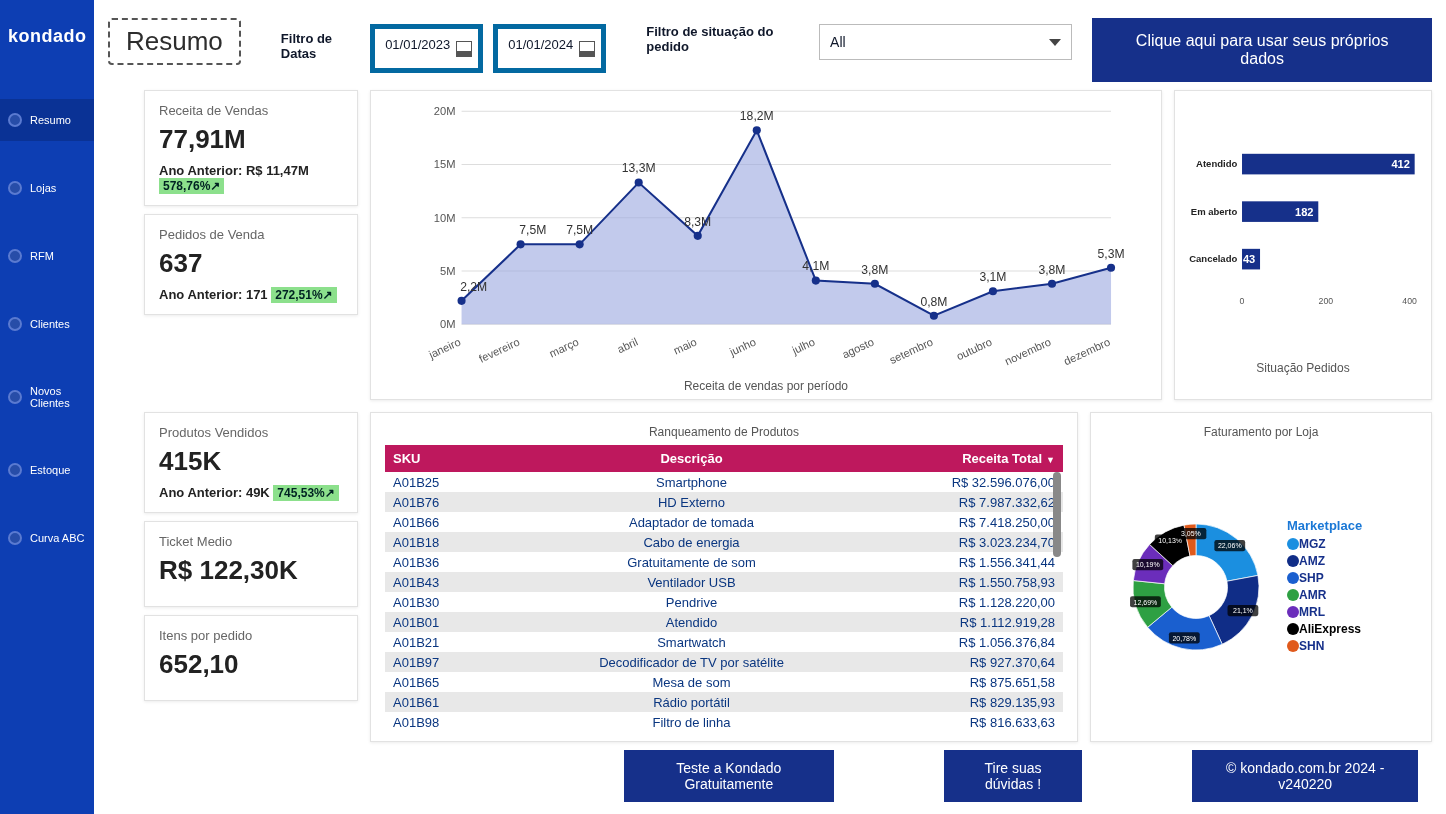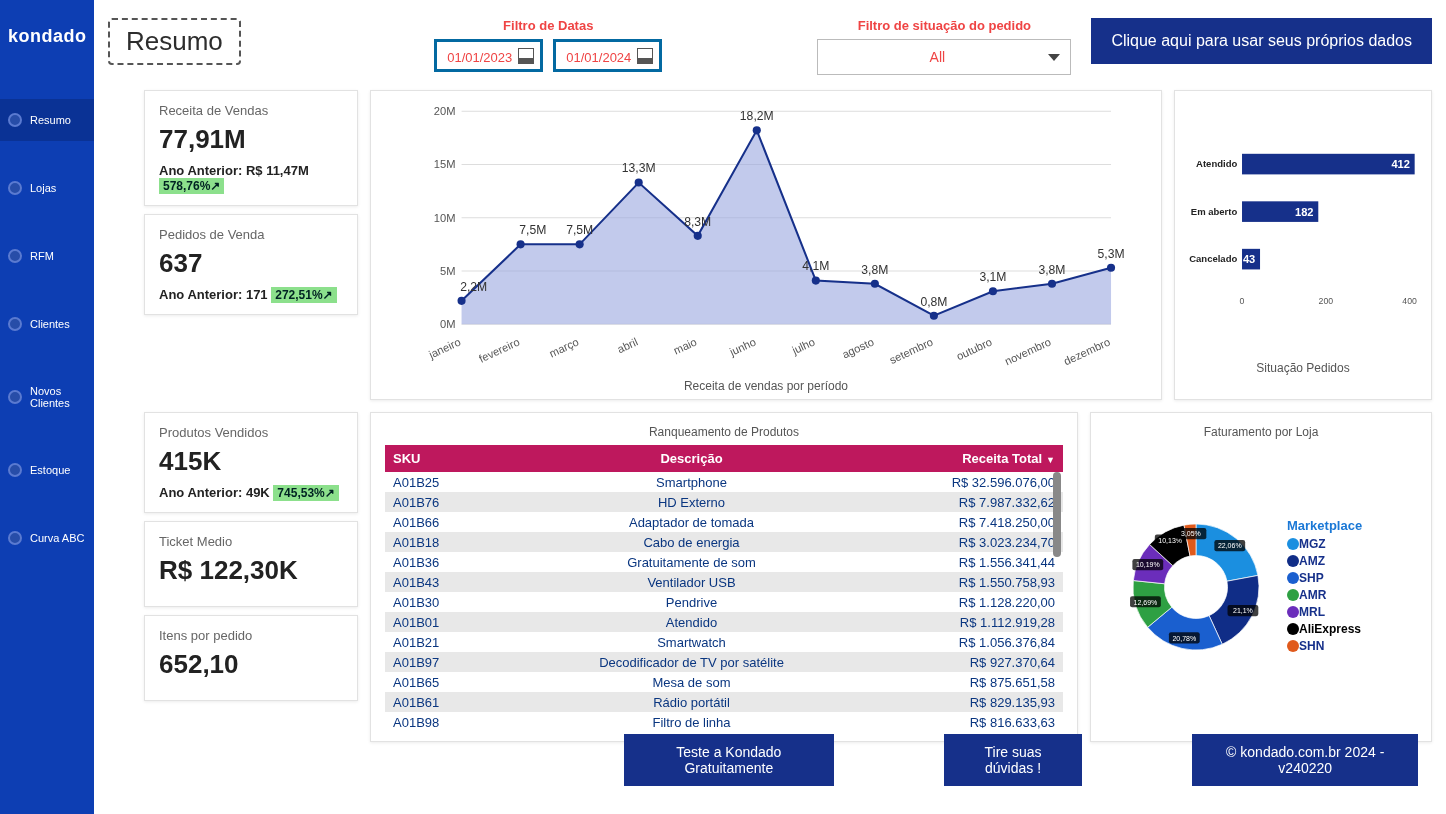--- a/index.html
+++ b/index.html
@@ -12,25 +12,25 @@
 .nav-item.active { background:#0a3295; }
 .bullet { width:14px; height:14px; border:2px solid #5a7ad0; border-radius:50%; background:#274da8; flex:none; }
 .nav-gap { height:26px; }
 
 
 .main { flex:1; display:flex; flex-direction:column; padding:0 14px 0 14px; }
 
 
 .topbar { display:flex; align-items:flex-start; gap:20px; height:90px; padding-top:18px; }
 .page-title { font-size:26px; padding:6px 16px; border:2px dashed #555; border-radius:4px; color:#2d2d2d; align-self:flex-start;}
-.filter-block { display:flex; flex-direction:column; align-items:center; font-size:13px; font-weight:600; color:#ef4444; }
+.filter-block { display:flex; flex-direction:row; align-items:center; font-size:13px; font-weight:600; color:#0f172a; }
 .date-row { display:flex; gap:10px; margin-top:6px; }
-.date-box { border:3px solid #0369a1; padding:8px 28px 4px 10px; font-size:13px; font-weight:400; position:relative; background:#fff;}
+.date-box { border:5px solid #0369a1; padding:8px 28px 16px 10px; font-size:13px; font-weight:400; position:relative; background:#fff;}
 .date-box::after { content:""; position:absolute; right:6px; top:50%; transform:translateY(-50%); width:14px; height:14px; border:1px solid #555; background:linear-gradient(#fff 65%,#555 65%);}
-.select-box { border:1px solid #bbb; padding:9px 24px 9px 10px; font-size:14px; font-weight:400; margin-top:6px; width:254px; position:relative; text-align:center;}
+.select-box { border:1px solid #bbb; padding:9px 24px 9px 10px; font-size:14px; font-weight:400; margin-top:6px; width:254px; position:relative; text-align:left;}
 .select-box::after { content:""; position:absolute; right:10px; top:50%; transform:translateY(-3px); border-left:6px solid transparent; border-right:6px solid transparent; border-top:7px solid #444;}
 .cta-button { margin-left:auto; background:#16308a; color:#fff; font-size:16px; padding:14px 20px; border:none; cursor:pointer; }
 
 
 .content-row-1 { display:flex; gap:12px; height:310px; }
 .content-row-2 { display:flex; gap:12px; margin-top:12px; height:330px; }
 .kpi-col { width:250px; display:flex; flex-direction:column; gap:8px;padding-left:36px; }
 .card { background:#fff; border:1px solid #e2e2e2; box-shadow:0 1px 3px rgba(0,0,0,.08); padding:12px 14px; }
 .kpi-label { color:#666; font-size:13px; margin-bottom:6px;}
 .kpi-value { font-size:26px; font-weight:700; color:#222; margin-bottom:8px;}
@@ -55,21 +55,21 @@
 .tbl-row div { padding:2.5px 8px;}
 .sort-icon { font-size:9px; margin-left:4px;}
 .scroll-track { position:absolute; right:2px; top:0; bottom:0; width:8px;}
 .scroll-thumb { position:absolute; right:0; top:0; width:8px; height:85px; background:#888; border-radius:4px;}
 
 
 .pie-card { flex:1; display:flex; flex-direction:column; align-items:center;}
 .pie-wrap { flex:1; width:100%; display:flex; align-items:center;}
 
 
-.bottom-btn-row { position:absolute; bottom:28px; left:94px; right:14px; display:flex; justify-content:center; gap:110px; padding-right:14px;}
+.bottom-btn-row { position:absolute; bottom:12px; left:94px; right:14px; display:flex; justify-content:center; gap:110px; padding-right:14px;}
 .bottom-btn { background:#16308a; color:#fff; font-size:14px; padding:10px 18px; border:none; cursor:pointer;}
 .bottom-btn:first-of-type { margin-right:auto; margin-left:530px;}
 .legend-item { display:flex; align-items:center; font-size:12px; margin:3px 0;}
 .legend-dot { width:12px; height:12px; border-radius:50%;}
 .legend-title { color:#1a78d6; font-weight:700; font-size:13px; margin-bottom:4px;}
 </style>
 </head>
 <body>
 
 <div class="sidebar">

